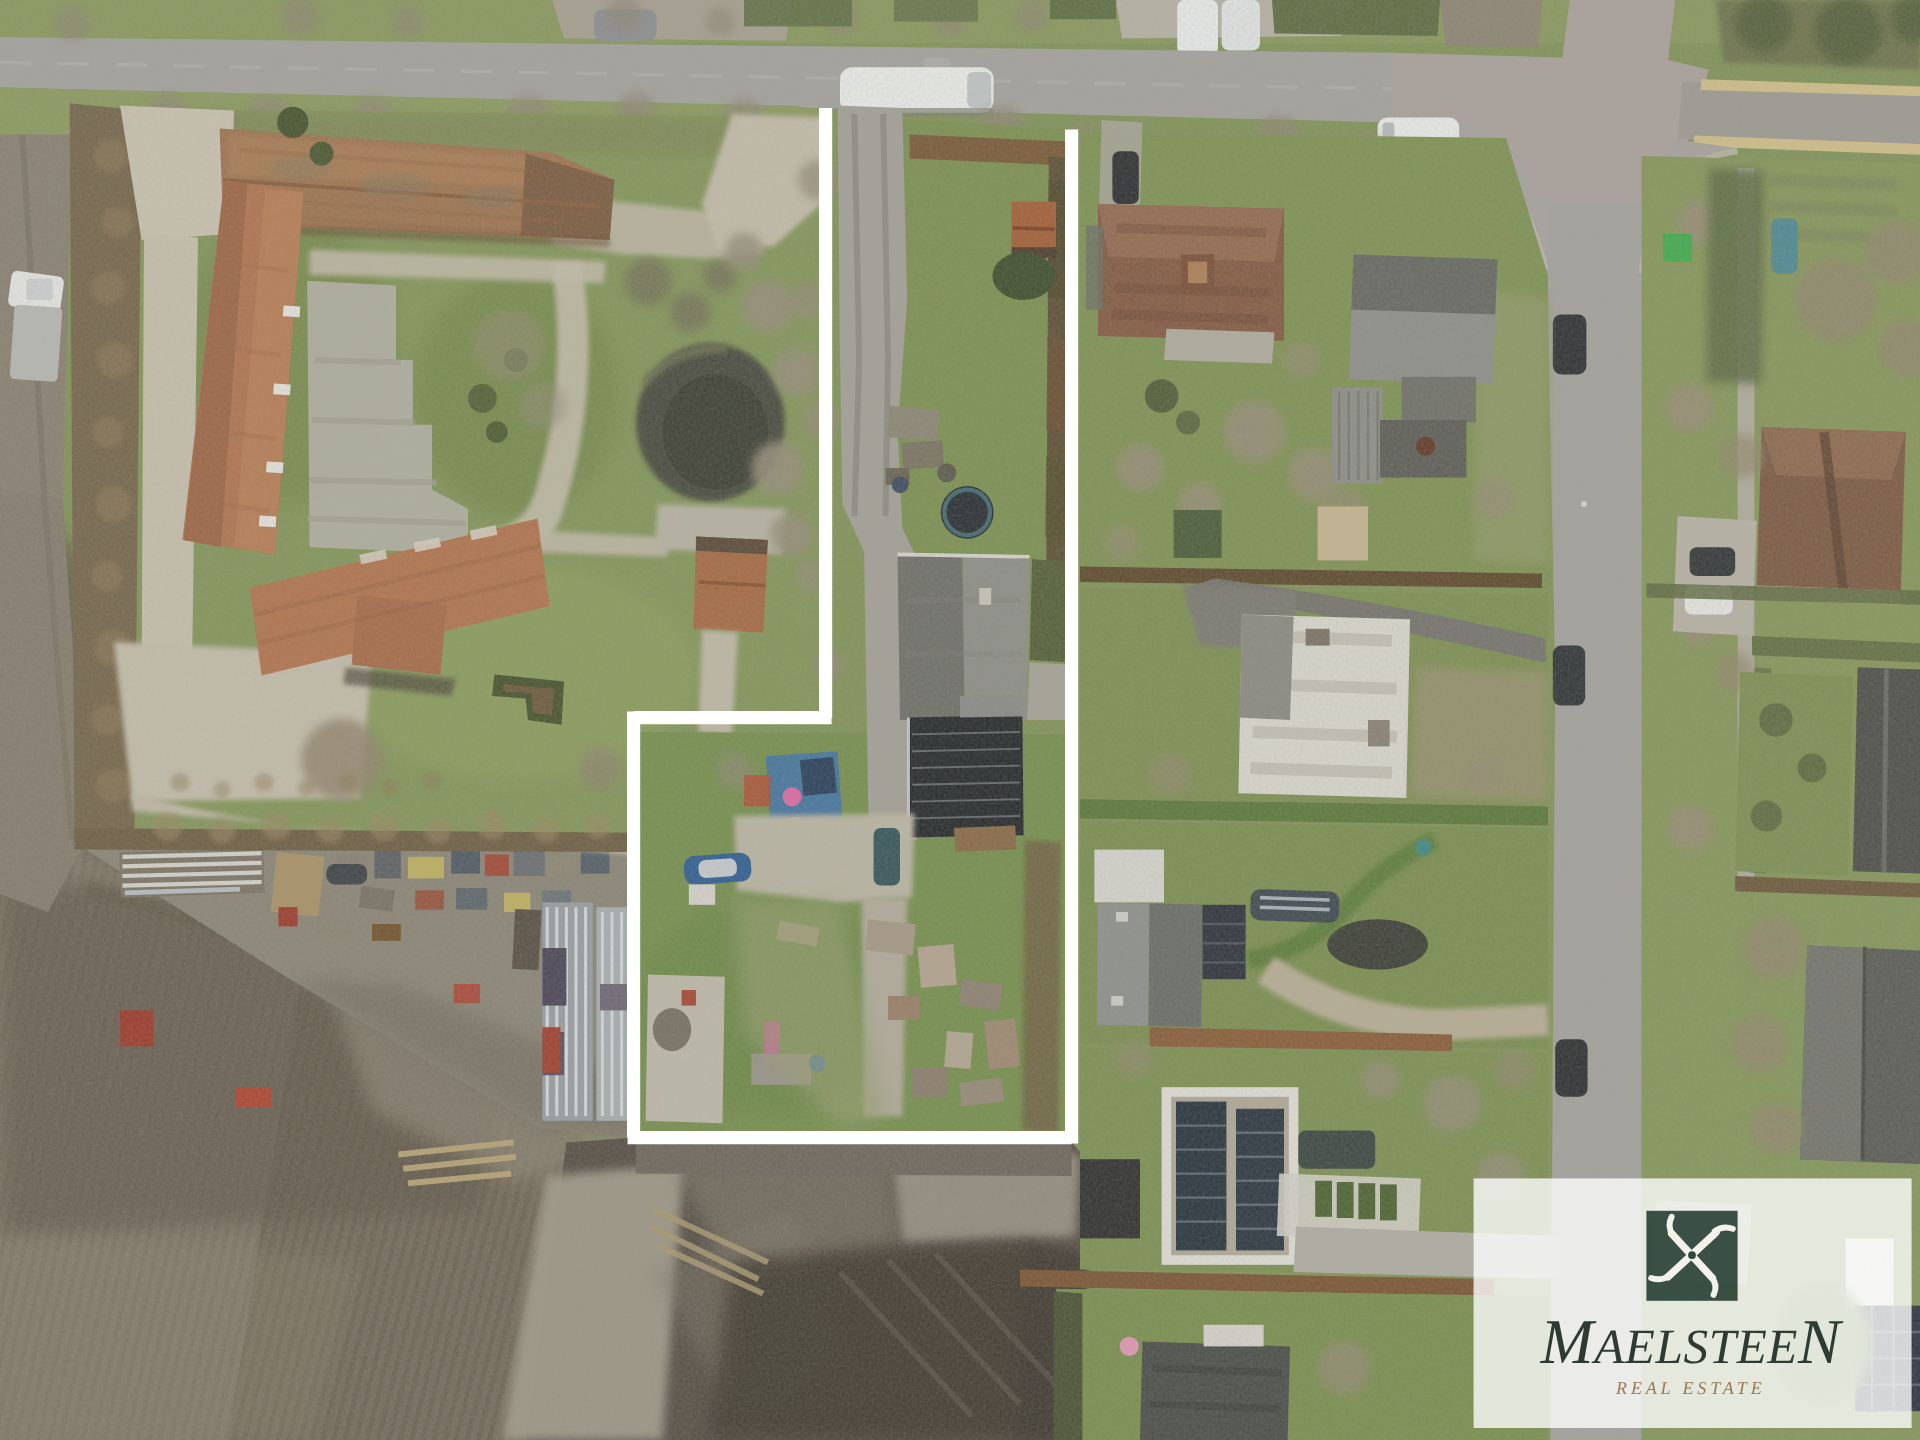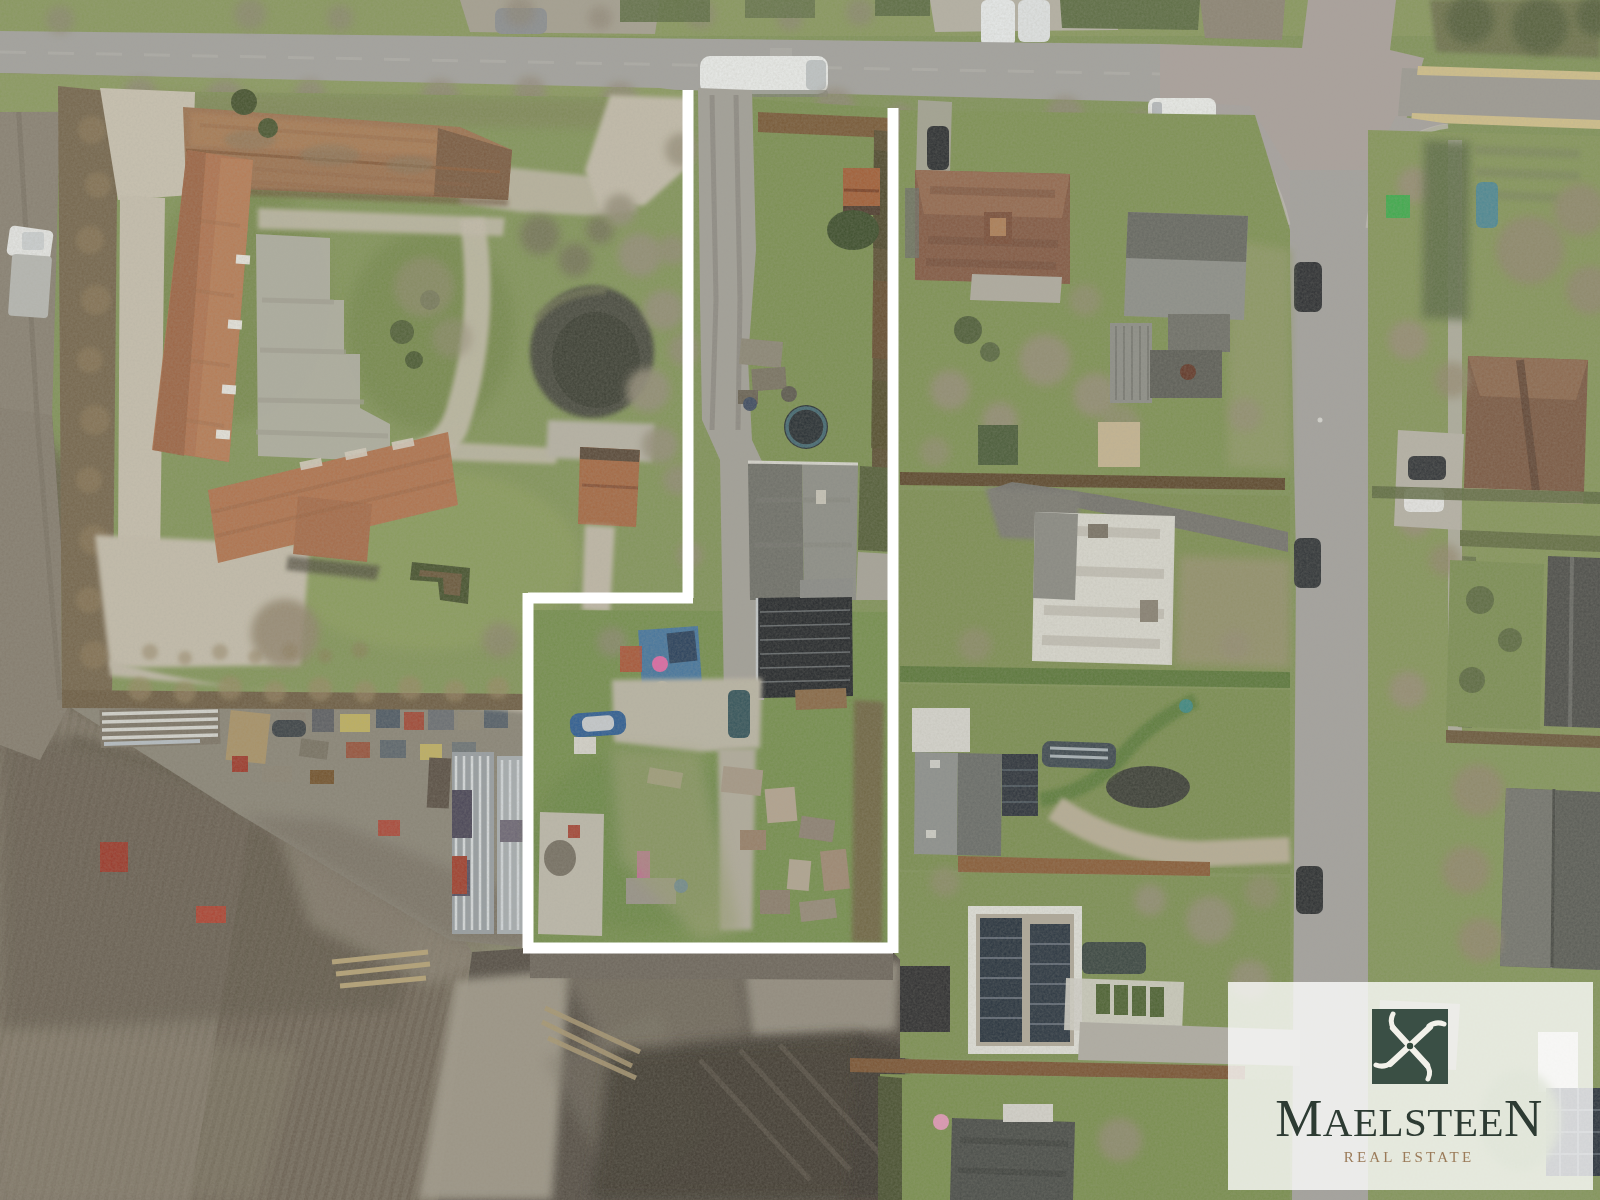--- a/index.html
+++ b/index.html
@@ -1,16 +1,16 @@
 <!DOCTYPE html>
 <html><head>
 <meta charset="utf-8">
 <style>
 html,body{margin:0;padding:0;background:#80935a;}
-#stage{position:relative;width:1600px;height:1200px;overflow:hidden;}
+#stage{position:relative;width:1600px;height:1200px;overflow:hidden;font-style:italic;}
 svg{display:block;}
 </style>
 </head>
 <body>
 <div id="stage">
 <svg width="1600" height="1200" viewBox="0 0 1600 1200" xmlns="http://www.w3.org/2000/svg">
 <defs>
 <filter id="b2" x="-30%" y="-30%" width="160%" height="160%">
           <feGaussianBlur stdDeviation="2"></feGaussianBlur>
         </filter>

